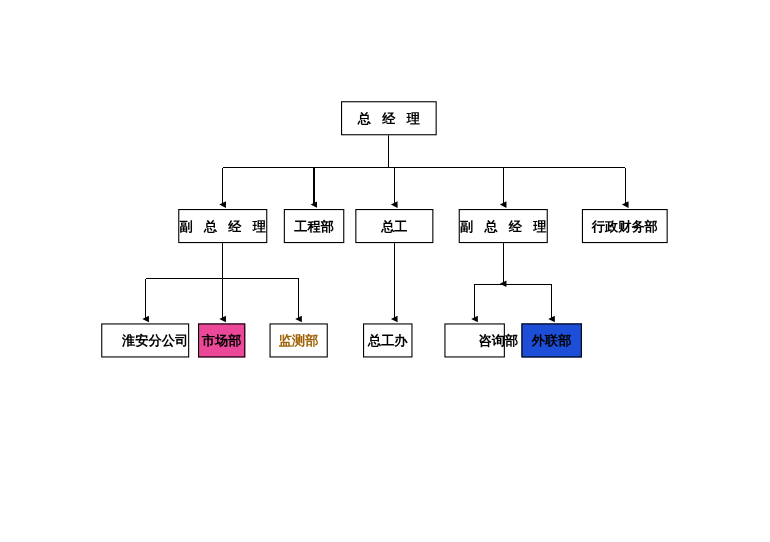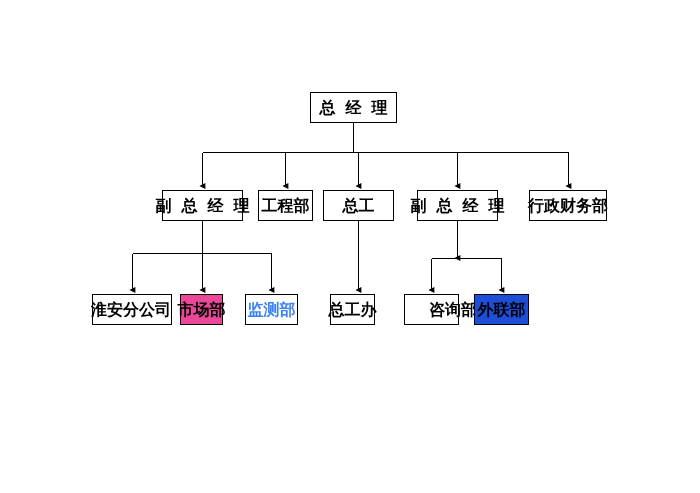--- a/index.html
+++ b/index.html
@@ -29,26 +29,25 @@
     box-sizing: border-box;
     border: 1px solid #000000;
     background: #ffffff;
     display: flex;
     align-items: center;
     justify-content: center;
     z-index: 2;
   }
   .node-label {
     color: #000000;
-    font-size: 16px;
+    font-size: 12px;
     font-weight: bold;
     line-height: 1;
     white-space: nowrap;
     text-align: center;
-    font-family: Liberation Serif, serif;
   }
   .node-label.spaced {
     letter-spacing: 3px;
     text-indent: 3px;
   }
 </style>
 </head>
 <body>
 
 <div id="chart-canvas" style="background: rgb(255, 255, 255);">
@@ -113,21 +112,21 @@
 
   <div class="node-box" style="left: 92px; top: 294px; width: 80px; height: 31px; border-color: rgb(0, 0, 0); background: rgb(255, 255, 255); justify-content: flex-end;">
     <span class="node-label" style="color: rgb(0, 0, 0);">淮安分公司</span>
   </div>
 
   <div class="node-box" style="left: 180px; top: 294px; width: 43px; height: 31px; border-color: rgb(0, 0, 0); background: #ec4899;">
     <span class="node-label" style="color: rgb(0, 0, 0);">市场部</span>
   </div>
 
   <div class="node-box" style="left: 245px; top: 294px; width: 53px; height: 31px; border-color: rgb(0, 0, 0); background: rgb(255, 255, 255);">
-    <span class="node-label" style="color: #3b82f6; text-align: center;">监测部</span>
+    <span class="node-label" style="color: #a16207; text-align: center;">监测部</span>
   </div>
 
   <div class="node-box" style="left: 330px; top: 294px; width: 45px; height: 31px; border-color: rgb(0, 0, 0); background: rgb(255, 255, 255);">
     <span class="node-label" style="color: rgb(0, 0, 0);">总工办</span>
   </div>
 
   <div class="node-box" style="left: 404px; top: 294px; width: 55px; height: 31px; border-color: rgb(0, 0, 0); background: rgb(255, 255, 255); padding-left: 43px;">
     <span class="node-label" style="color: rgb(0, 0, 0);">咨询部</span>
   </div>
 

